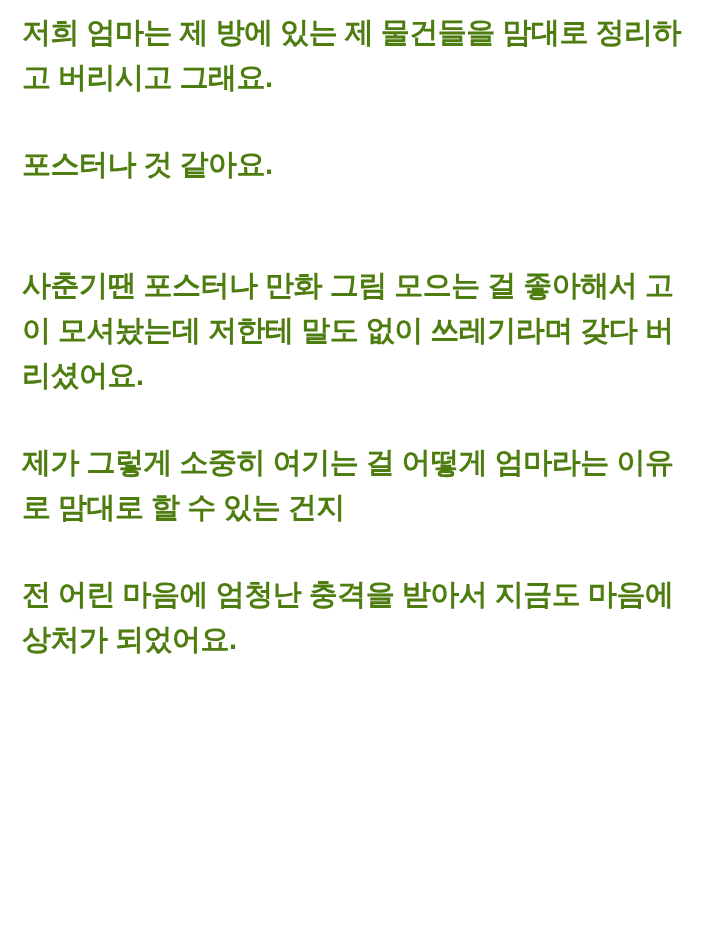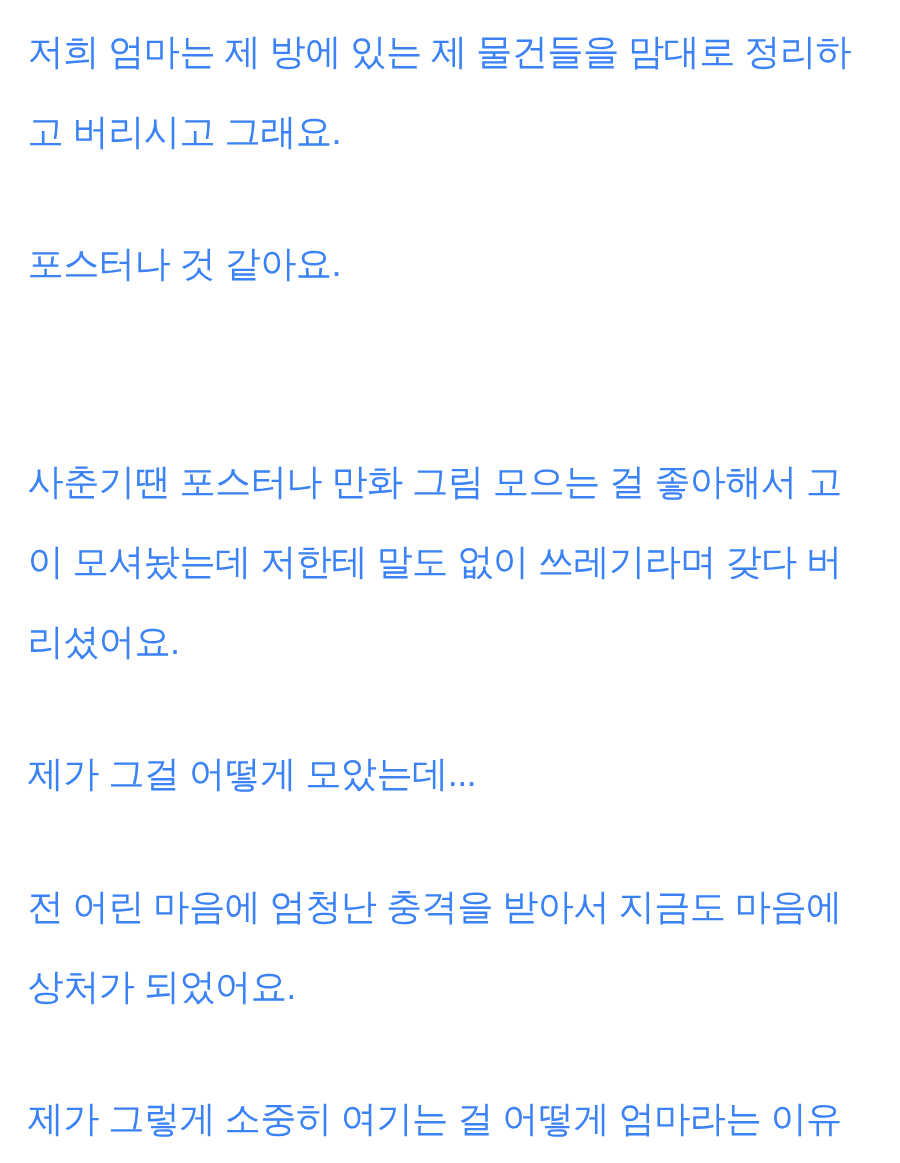--- a/index.html
+++ b/index.html
@@ -15,36 +15,35 @@
   }
   .post-body {
     padding: 10px 22px 0 22px;
     box-sizing: border-box;
     width: 720px;
     color: #000000;
   }
   .post-body p {
     margin: 0 0 42px 0;
     font-size: 29px;
-    line-height: 64px;
-    font-weight: 400;
+    line-height: 45px;
+    font-weight: 700;
     letter-spacing: -0.5px;
-    color: #3b82f6;
+    color: #4d7c0f;
     word-break: break-all;
     overflow-wrap: break-word;
     white-space: normal;
   }
   
   .post-body p.after-big-gap {
-    margin-top: 110px;
+    margin-top: 76px;
   }
 </style>
 </head>
 <body>
 
 <div class="post-body">
   <p>저희 엄마는 제 방에 있는 제 물건들을 맘대로 정리하고 버리시고 그래요.</p>
   <p>포스터나 것 같아요.</p>
   <p class="after-big-gap">사춘기땐 포스터나 만화 그림 모으는 걸 좋아해서 고이 모셔놨는데 저한테 말도 없이 쓰레기라며 갖다 버리셨어요.</p>
-  <p>제가 그걸 어떻게 모았는데...</p>
+  <p>제가 그렇게 소중히 여기는 걸 어떻게 엄마라는 이유로 맘대로 할 수 있는 건지</p>
   <p>전 어린 마음에 엄청난 충격을 받아서 지금도 마음에 상처가 되었어요.</p>
-  <p>제가 그렇게 소중히 여기는 걸 어떻게 엄마라는 이유로 맘대로 할 수 있는 건지</p>
 </div>
 
 </body></html>

